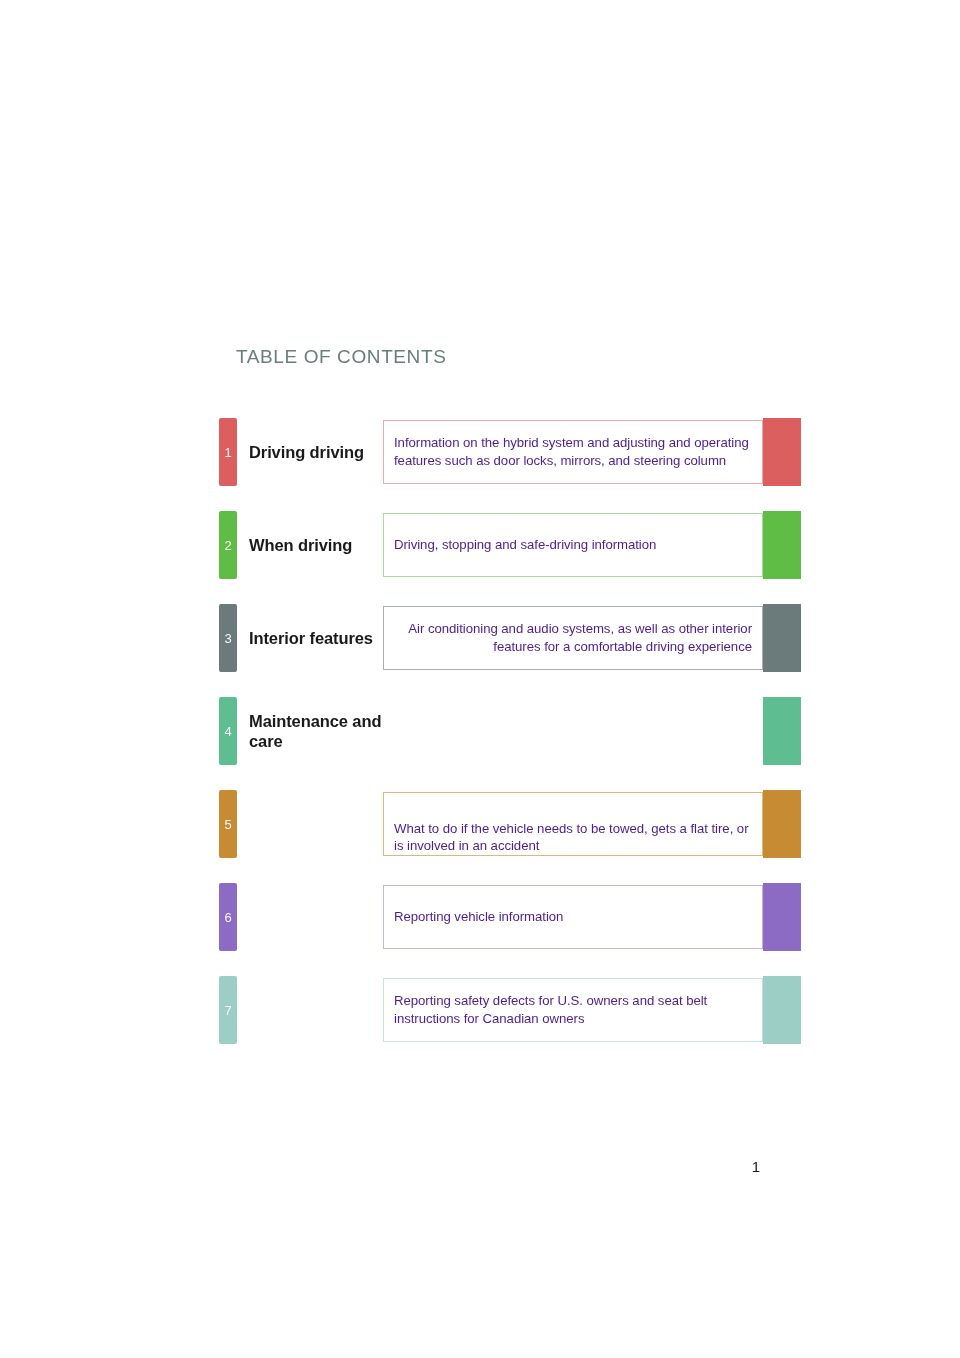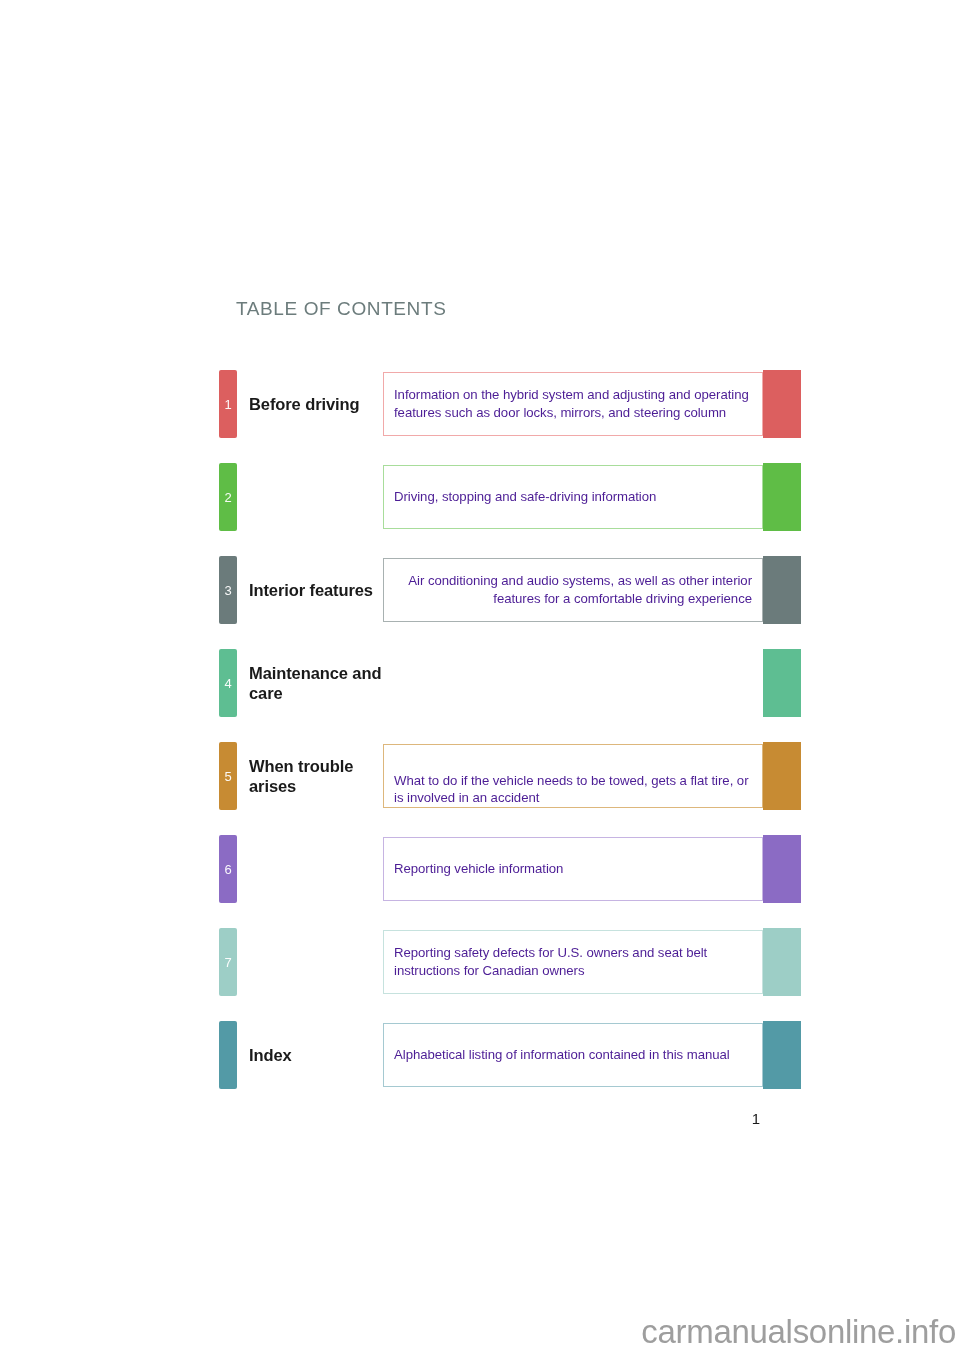--- a/index.html
+++ b/index.html
@@ -13,20 +13,21 @@
     position: relative;
     font-family: "Liberation Sans", sans-serif;
     overflow: hidden;
   }
 
   
   #page {
     position: absolute;
     inset: 0;
     background: #ffffff;
+    margin-top: 48px;
   }
 
   
   #toc-title {
     position: absolute;
     left: 236px;
     top: 298px;
     font-size: 19px;
     letter-spacing: 0.6px;
     color: #6c7c7c;
@@ -144,30 +145,31 @@
 
 <div id="page">
 
   <div id="toc-title" style="color: rgb(108, 124, 124);">TABLE OF CONTENTS</div>
 
   <div id="toc-list">
       <div class="toc-row">
         <div class="chapter-tab" style="background: rgb(220, 95, 95);">
           <span class="chapter-num">1</span>
         </div>
-        <div class="chapter-title">Before driving</div>
+        <div class="chapter-title">Driving driving</div>
         <div class="desc-box" style="border-color: rgb(241, 169, 169);">
           <div class="desc-text">Information on the hybrid system and adjusting and operating features such as door locks, mirrors, and steering column</div>
         </div>
         <div class="color-block" style="background: rgb(220, 95, 95);"></div>
       </div>
       <div class="toc-row">
         <div class="chapter-tab" style="background: rgb(95, 189, 70);">
           <span class="chapter-num">2</span>
         </div>
+        <div class="chapter-title">When driving</div>
         <div class="desc-box" style="border-color: rgb(168, 221, 155);">
           <div class="desc-text">Driving, stopping and safe-driving information</div>
         </div>
         <div class="color-block" style="background: rgb(95, 189, 70);"></div>
       </div>
       <div class="toc-row">
         <div class="chapter-tab" style="background: rgb(107, 123, 123);">
           <span class="chapter-num">3</span>
         </div>
         <div class="chapter-title">Interior features</div>
@@ -180,21 +182,20 @@
         <div class="chapter-tab" style="background: rgb(94, 190, 146);">
           <span class="chapter-num">4</span>
         </div>
         <div class="chapter-title">Maintenance and care</div>
         <div class="color-block" style="background: rgb(94, 190, 146);"></div>
       </div>
       <div class="toc-row">
         <div class="chapter-tab" style="background: rgb(199, 139, 51);">
           <span class="chapter-num">5</span>
         </div>
-        <div class="chapter-title">When trouble arises</div>
         <div class="desc-box" style="border-color: rgb(221, 183, 124); align-items: flex-end;">
           <div class="desc-text">What to do if the vehicle needs to be towed, gets a flat tire, or is involved in an accident</div>
         </div>
         <div class="color-block" style="background: rgb(199, 139, 51);"></div>
       </div>
       <div class="toc-row">
         <div class="chapter-tab" style="background: rgb(139, 107, 196);">
           <span class="chapter-num">6</span>
         </div>
         <div class="desc-box" style="border-color: rgb(198, 180, 226);">
@@ -204,29 +205,19 @@
       </div>
       <div class="toc-row">
         <div class="chapter-tab" style="background: rgb(157, 206, 198);">
           <span class="chapter-num">7</span>
         </div>
         <div class="desc-box" style="border-color: rgb(198, 226, 222); justify-content: flex-end;">
           <div class="desc-text">Reporting safety defects for U.S. owners and seat belt instructions for Canadian owners</div>
         </div>
         <div class="color-block" style="background: rgb(157, 206, 198);"></div>
       </div>
-      <div class="toc-row">
-        <div class="chapter-tab" style="background: rgb(83, 154, 166);">
-          <span class="chapter-num"></span>
-        </div>
-        <div class="chapter-title">Index</div>
-        <div class="desc-box" style="border-color: rgb(165, 201, 209);">
-          <div class="desc-text">Alphabetical listing of information contained in this manual</div>
-        </div>
-        <div class="color-block" style="background: rgb(83, 154, 166);"></div>
-      </div>
     </div>
 
   <div id="page-number">1</div>
 
   <div id="watermark">carmanualsonline.info</div>
 
 </div>
 
 </body></html>

